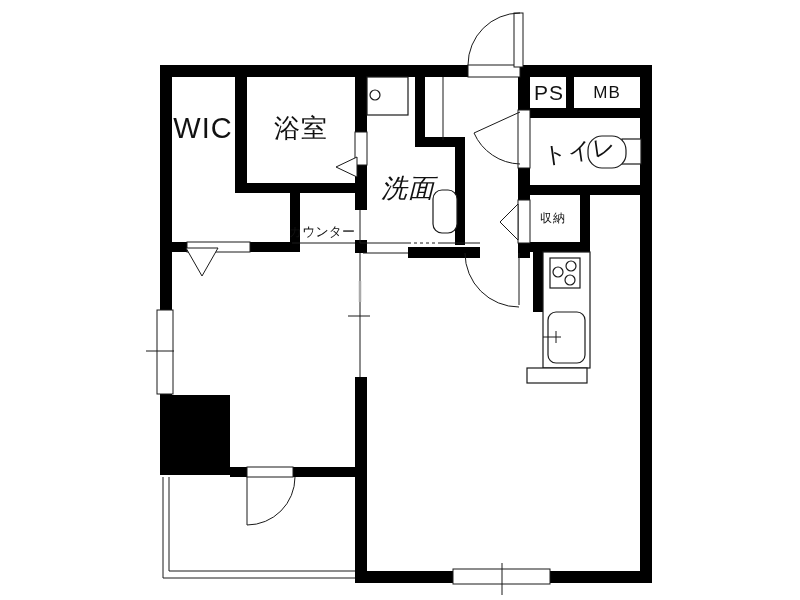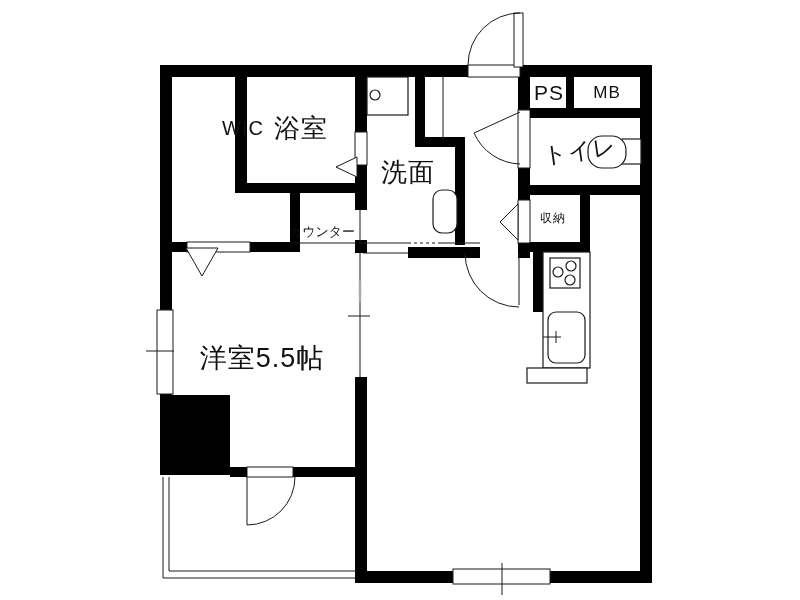--- a/index.html
+++ b/index.html
@@ -13,23 +13,23 @@
   .w   { fill:var(--wall); stroke:none; }                                  
   .op  { fill:var(--bg); stroke:var(--line); stroke-width:1; }             
   .tl  { stroke:var(--line); stroke-width:1; fill:none; }                  
   .dsh { stroke:var(--line); stroke-width:1; fill:none; stroke-dasharray:3 3; }
   .gl  { stroke:var(--gray); stroke-width:2.5; fill:none; }                
   .fx  { fill:var(--bg); stroke:var(--line); stroke-width:1.2; }           
   .tri { fill:var(--bg); stroke:var(--line); stroke-width:1; }             
   
   .lbl { position:absolute; transform:translate(-50%,-50%); white-space:nowrap;
          color:#111; line-height:1; letter-spacing:1px; }
-  .l-wic     { left:203px; top:128px; font-size:20px;margin-left:40px; }
+  .l-wic     { left:203px; top:128px; font-size:29px; }
   .l-bath    { left:301px; top:129px; font-size:26px;font-family:Liberation Serif, serif; }
-  .l-senmen  { left:408px; top:172px; font-size:26px; }
+  .l-senmen  { left:408px; top:188px; font-size:26px;font-style:italic; }
   .l-counter { left:322px; top:219px; font-size:13px; letter-spacing:0;margin-top:12px; }
   .l-ps      { left:549px; top:92px;  font-size:21px; }
   .l-mb      { left:607px; top:92px;  font-size:17px; }
   .l-toilet  { left:580px; top:151px; font-size:23px; transform:translate(-50%,-50%) rotate(-8deg); }
   .l-shuno   { left:553px; top:218px; font-size:12px; }
   .l-yoshitsu{ left:262px; top:358px; font-size:27px; }
   .l-ldk     { left:497px; top:407px; font-size:29px; }
   .l-balcony { left:262px; top:523px; font-size:25px; letter-spacing:2px; }
 </style>
 </head>
@@ -143,14 +143,13 @@
   </svg>
 
   <div class="lbl l-wic">WIC</div>
   <div class="lbl l-bath">浴室</div>
   <div class="lbl l-senmen">洗面</div>
   <div class="lbl l-counter">カウンター</div>
   <div class="lbl l-ps">PS</div>
   <div class="lbl l-mb">MB</div>
   <div class="lbl l-toilet">トイレ</div>
   <div class="lbl l-shuno">収納</div>
-  <div class="lbl l-yoshitsu">洋室5.5帖</div>
 </div>
 
 </body></html>

